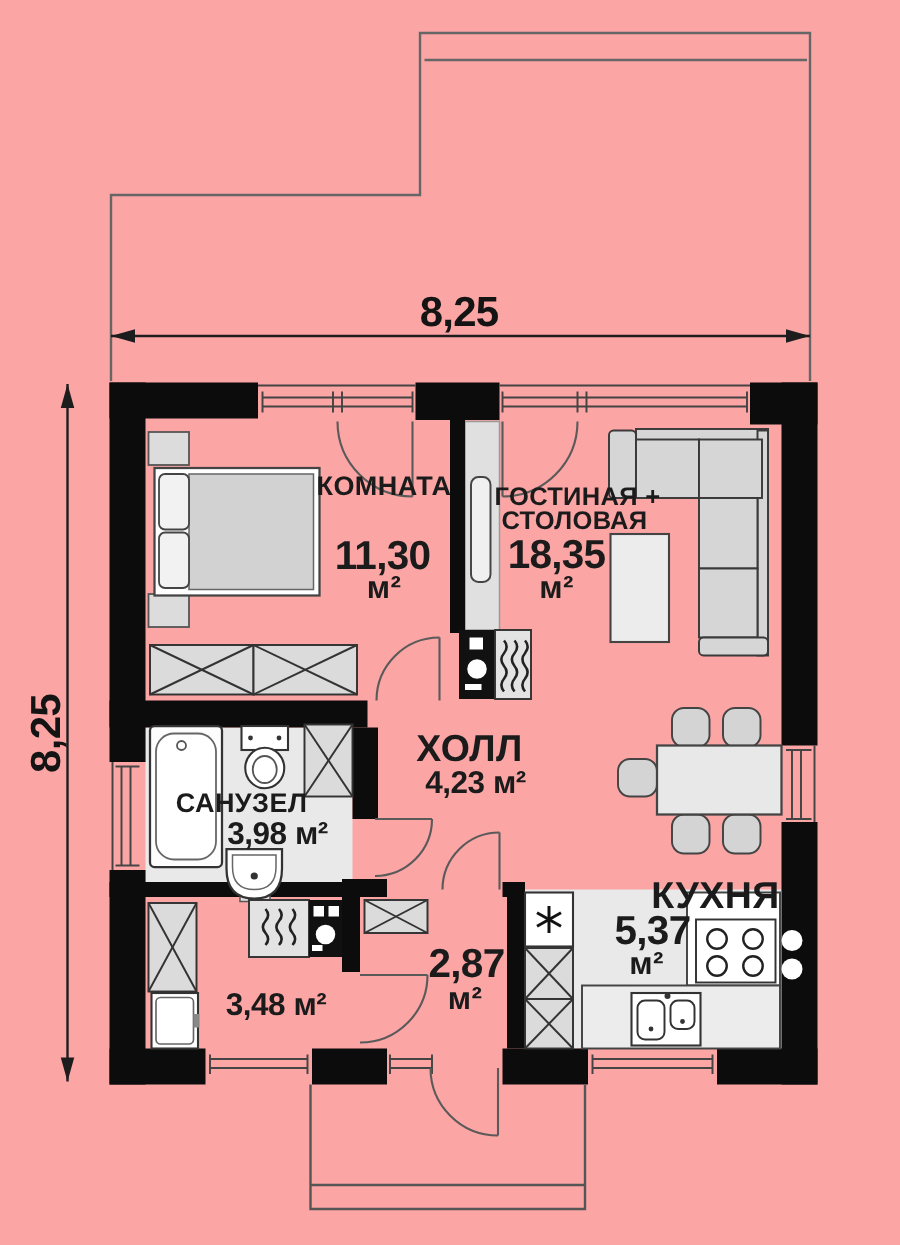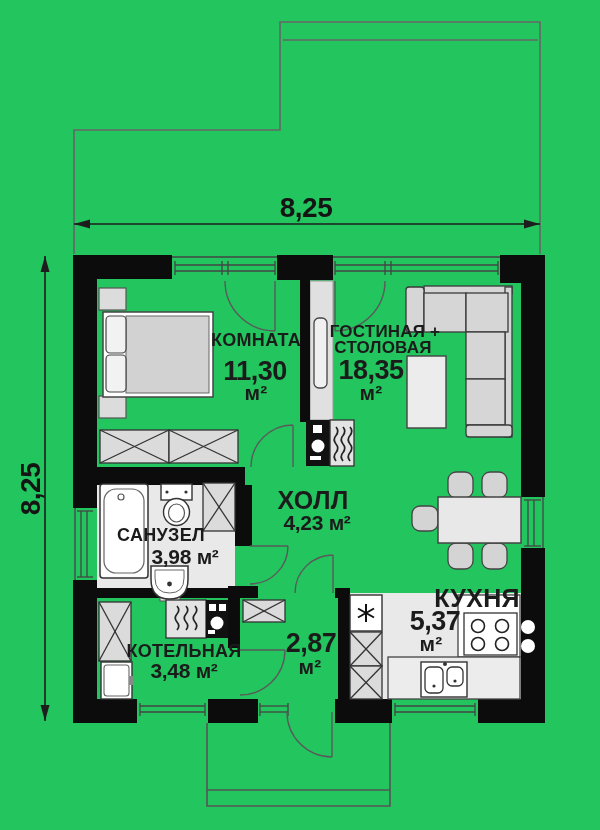--- a/index.html
+++ b/index.html
@@ -1,17 +1,17 @@
 <!DOCTYPE html>
 <html><head>
 <meta charset="utf-8">
 <style>
   html,body{margin:0;padding:0;background:#ffffff;}
   .stage{
-    position:relative;width:600px;height:830px;background:#22c55e;
+    position:relative;width:600px;height:830px;background:#fca5a5;
     font-family:"Liberation Sans","DejaVu Sans",sans-serif;overflow:hidden;
   }
   .plan-svg{position:absolute;left:0;top:0;}
   .lbl{
     position:absolute;transform:translate(-50%,-50%);
     font-weight:bold;color:#1b1b1b;white-space:nowrap;line-height:1;
     letter-spacing:.3px;
   }
   .room-name{font-size:18px;}
   .room-name.sm{font-size:17px;letter-spacing:.2px;}
@@ -324,38 +324,37 @@
 
   <g stroke="#555" stroke-width="1.6" fill="none">
     <polyline points="207,723 207,806 390,806 390,723"></polyline>
     <line x1="207" y1="790" x2="390" y2="790"></line>
   </g>
 </svg>
 
 <div class="lbl dim" style="left:306px;top:208px;">8,25</div>
 <div class="lbl dim vert" style="left:31px;top:489px;">8,25</div>
 
-<div class="lbl room-name" style="left:256px;top:340px;">КОМНАТА</div>
+<div class="lbl room-name" style="left:256px;top:324px;">КОМНАТА</div>
 <div class="lbl area-big" style="left:255px;top:371px;">11,30</div>
 <div class="lbl area-unit" style="left:256px;top:392px;">м²</div>
 
 <div class="lbl room-name sm" style="left:385px;top:331px;">ГОСТИНАЯ +</div>
 <div class="lbl room-name sm" style="left:383px;top:347px;">СТОЛОВАЯ</div>
 <div class="lbl area-big" style="left:371px;top:370px;">18,35</div>
 <div class="lbl area-unit" style="left:371px;top:392px;">м²</div>
 
 <div class="lbl room-name lg" style="left:313px;top:500px;">ХОЛЛ</div>
 <div class="lbl area-inline" style="left:317px;top:522px;">4,23 м²</div>
 
 <div class="lbl room-name" style="left:161px;top:535px;">САНУЗЕЛ</div>
 <div class="lbl area-inline" style="left:185px;top:556px;">3,98 м²</div>
 
 <div class="lbl room-name lg" style="left:429px;top:598px;margin-left:48px;">КУХНЯ</div>
 <div class="lbl area-big" style="left:435px;top:621px;">5,37</div>
 <div class="lbl area-unit" style="left:431px;top:643px;">м²</div>
 
-<div class="lbl room-name" style="left:184px;top:651px;">КОТЕЛЬНАЯ</div>
 <div class="lbl area-inline" style="left:184px;top:670px;">3,48 м²</div>
 
 <div class="lbl area-big" style="left:311px;top:643px;">2,87</div>
 <div class="lbl area-unit" style="left:310px;top:666px;">м²</div>
 
 </div>
 
 </body></html>

